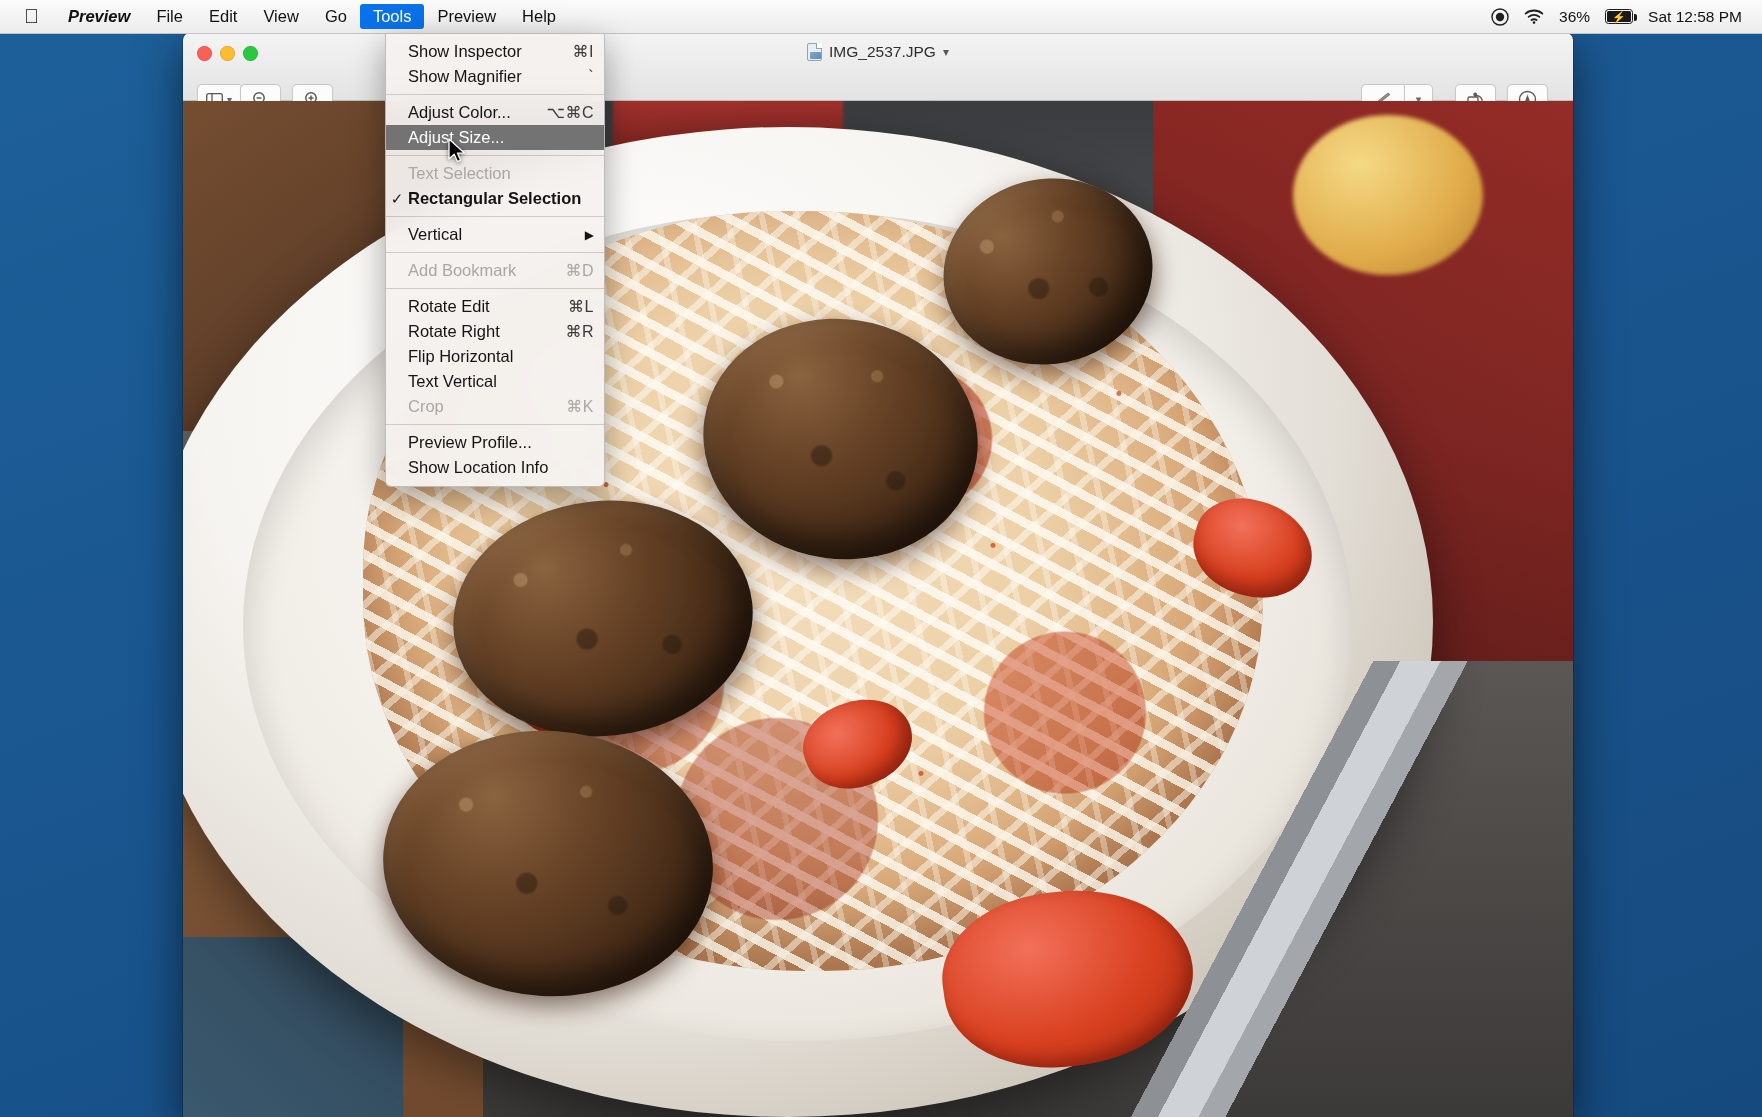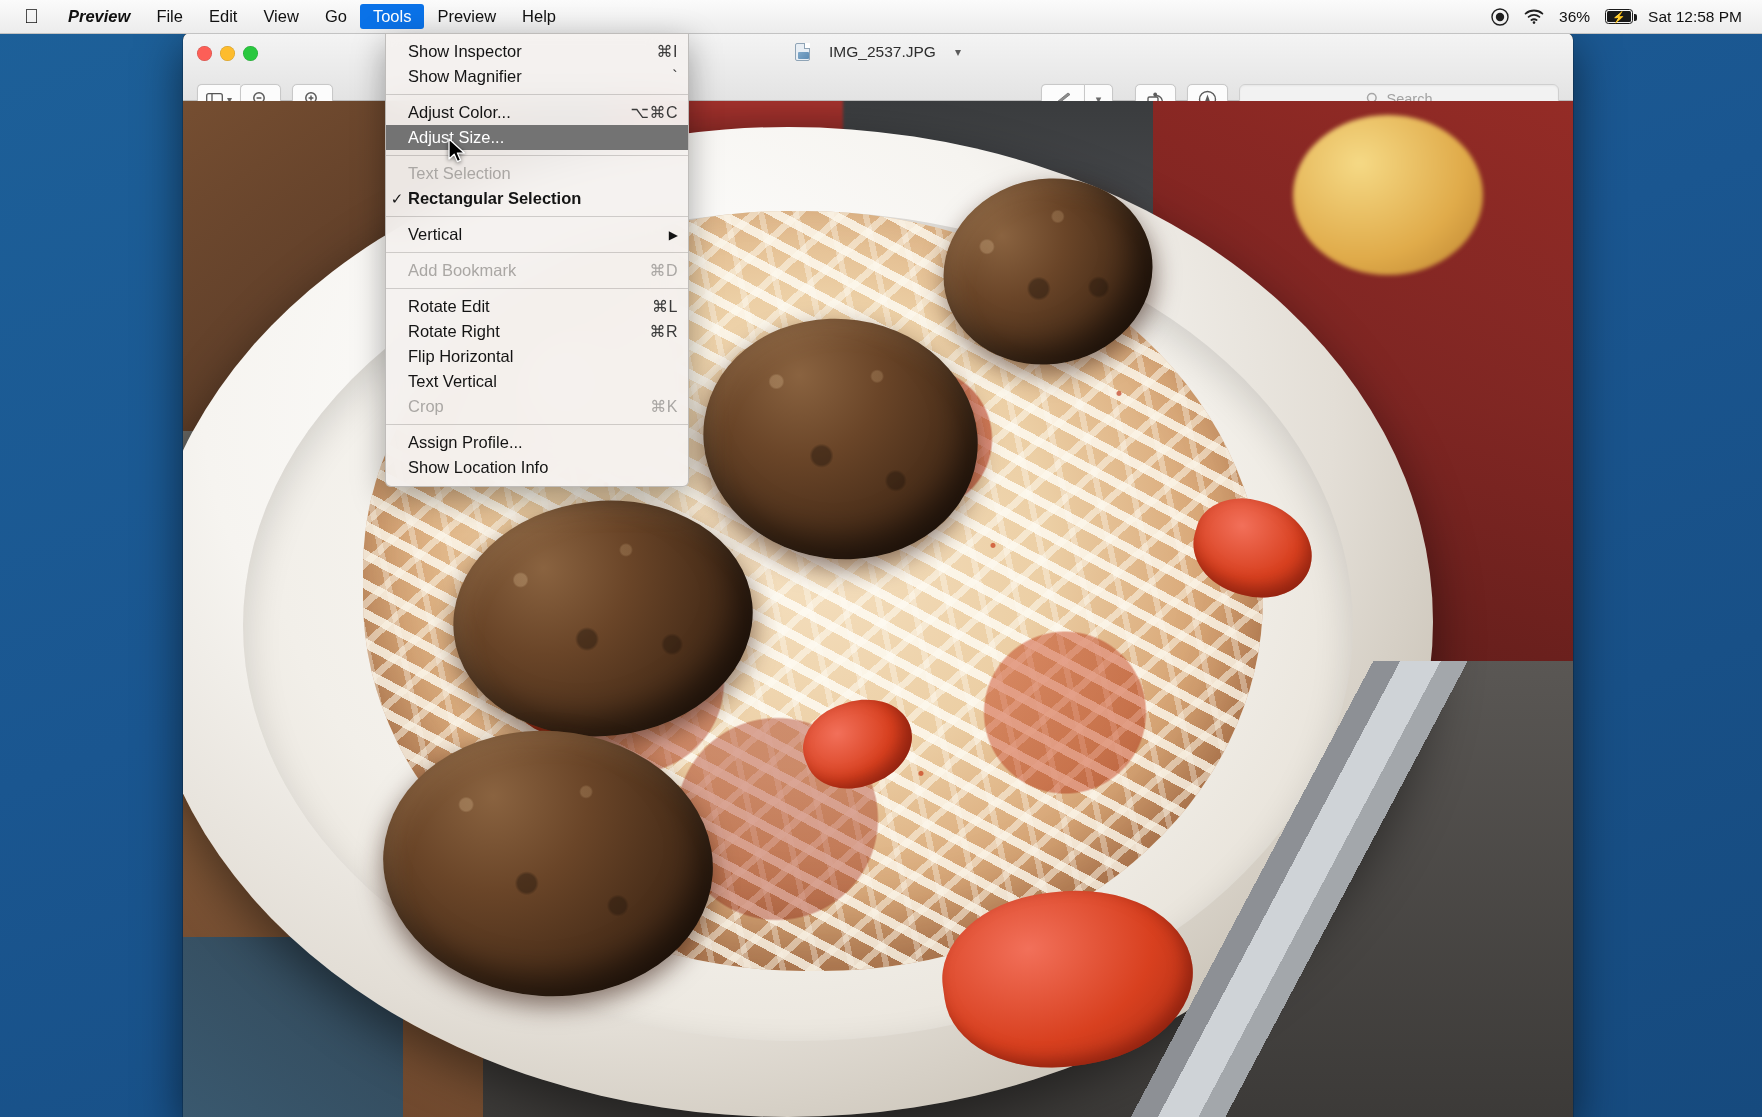--- a/index.html
+++ b/index.html
@@ -53,21 +53,21 @@
     display:flex; align-items:flex-start;
   }
   .traffic { display:flex; gap:8px; padding:13px 0 0 14px; }
   .tl { width:15px; height:15px; border-radius:50%; }
   .tl.red   { background:#fc5f57; box-shadow:inset 0 0 0 .5px rgba(0,0,0,.18); }
   .tl.amber { background:#fdbc2d; box-shadow:inset 0 0 0 .5px rgba(0,0,0,.18); }
   .tl.green { background:#29c83f; box-shadow:inset 0 0 0 .5px rgba(0,0,0,.18); }
 
   #doctitle {
     position:absolute; left:0; right:0; top:10px;
-    display:flex; align-items:center; justify-content:center; gap:19px;
+    display:flex; align-items:center; justify-content:center; gap:7px;
     font-size:15.5px; color:#2e2e2e; pointer-events:none;
   }
   .doc-ico { width:15px; height:18px; background:#e8eef4; border:1px solid #8fa4b6; border-radius:2px; position:relative; }
   .doc-ico:before { content:""; position:absolute; left:1.5px; bottom:1.5px; width:11px; height:7px;
      background:linear-gradient(135deg,#7fa8c9,#5d8bb3); border-radius:1px; }
   .doc-ico:after { content:""; position:absolute; right:-1px; top:-1px; width:5px; height:5px;
      background:#fff; border-left:1px solid #8fa4b6; border-bottom:1px solid #8fa4b6; }
   .chev { font-size:12px; color:#5b5b5b; }
 
   
@@ -213,21 +213,21 @@
   .t4 { left:330px; top:560px; width:95px; height:75px; transform:rotate(12deg); }
 
   .fork {
     left:880px; top:560px; width:430px; height:460px;
     background:linear-gradient(118deg, transparent 0 46%, #8d9095 46% 50%, #cfd3d7 50% 56%, #a3a7ab 56% 60%, transparent 60%);
     filter:blur(.4px);
   }
 
   
   #menu {
-    position:absolute; left:385px; top:33px; width:304px;
+    position:absolute; left:385px; top:33px; width:220px;
     background:rgba(244,241,239,.94);
     backdrop-filter:blur(18px);
     border:.5px solid rgba(0,0,0,.22);
     border-radius:0 0 6px 6px;
     box-shadow:0 10px 32px rgba(0,0,0,.34);
     padding:5px 0 6px 0;
     font-size:16.5px; color:#141414;
     z-index:70;
   }
   .mi {
@@ -314,27 +314,20 @@
         </svg>
       </div>
 
       <div class="tb-btn">
         <svg width="19" height="19" viewBox="0 0 19 19">
           <circle cx="9.5" cy="9.5" r="8" fill="none" stroke="#5c5c5c" stroke-width="1.4"></circle>
           <path d="M9.5 4.6 L12.3 12.6 L6.7 12.6 Z" fill="#5c5c5c"></path>
         </svg>
       </div>
 
-      <div id="searchfield">
-        <svg width="14" height="14" viewBox="0 0 14 14">
-          <circle cx="5.8" cy="5.8" r="4.3" fill="none" stroke="#a6a6a6" stroke-width="1.5"></circle>
-          <line x1="9" y1="9" x2="12.8" y2="12.8" stroke="#a6a6a6" stroke-width="1.7" stroke-linecap="round"></line>
-        </svg>
-        <span>Search</span>
-      </div>
     </div>
   </div>
 
   <div id="canvas">
     <div id="photo">
       <div class="layer bg-table"></div>
       <div class="layer bg-wood"></div>
       <div class="layer bg-wood2"></div>
       <div class="layer bg-blue-bl"></div>
       <div class="layer bg-red-mat"></div>
@@ -488,21 +481,21 @@
   <div class="mi dim">
     <span class="check"></span>
     <span class="lbl">Crop</span>
     <span class="sc">⌘K</span>
   </div>
 
   <div class="msep"></div>
 
   <div class="mi">
     <span class="check"></span>
-    <span class="lbl">Assign Profile...</span>
+    <span class="lbl">Preview Profile...</span>
     <span class="sc"></span>
   </div>
   <div class="mi">
     <span class="check"></span>
     <span class="lbl">Show Location Info</span>
     <span class="sc"></span>
   </div>
 </div>
 
 <svg id="cursor" viewBox="0 0 20 28">

